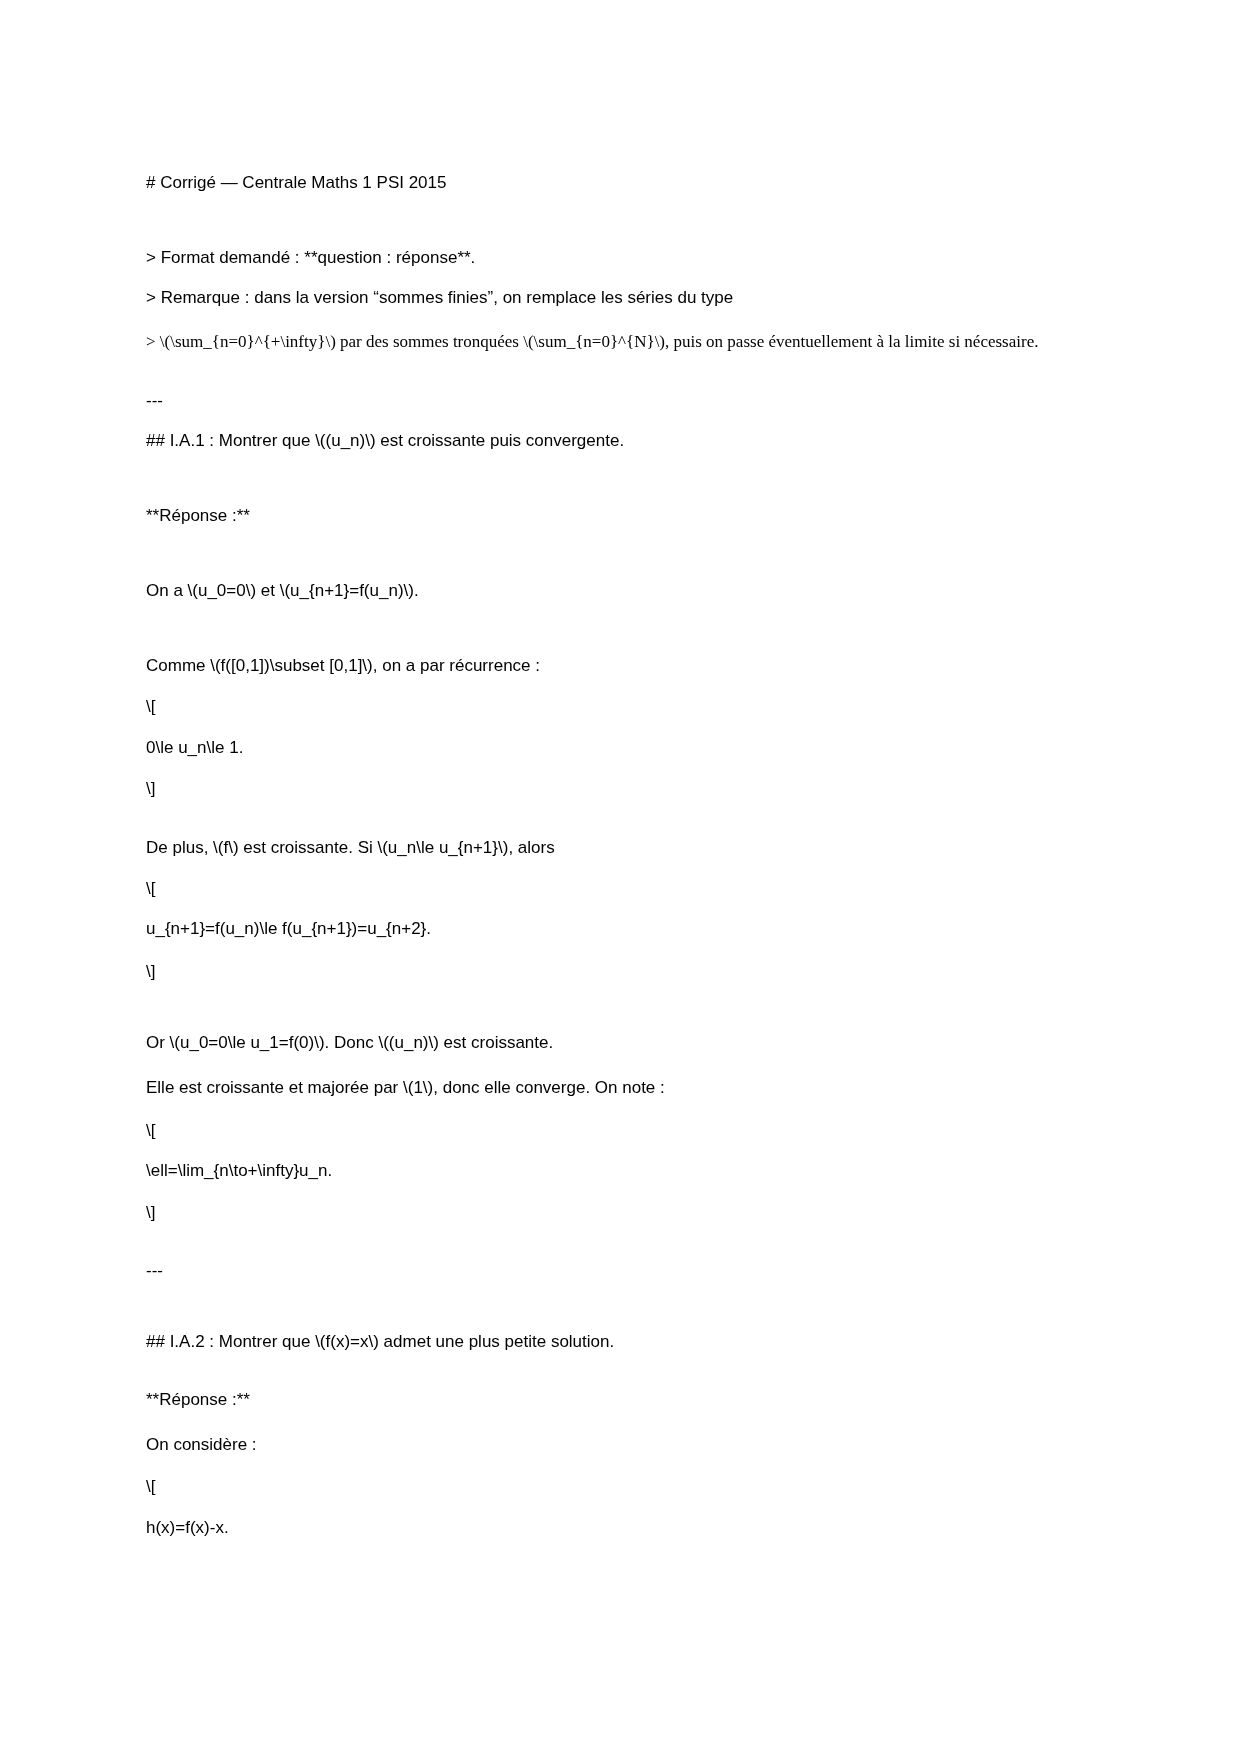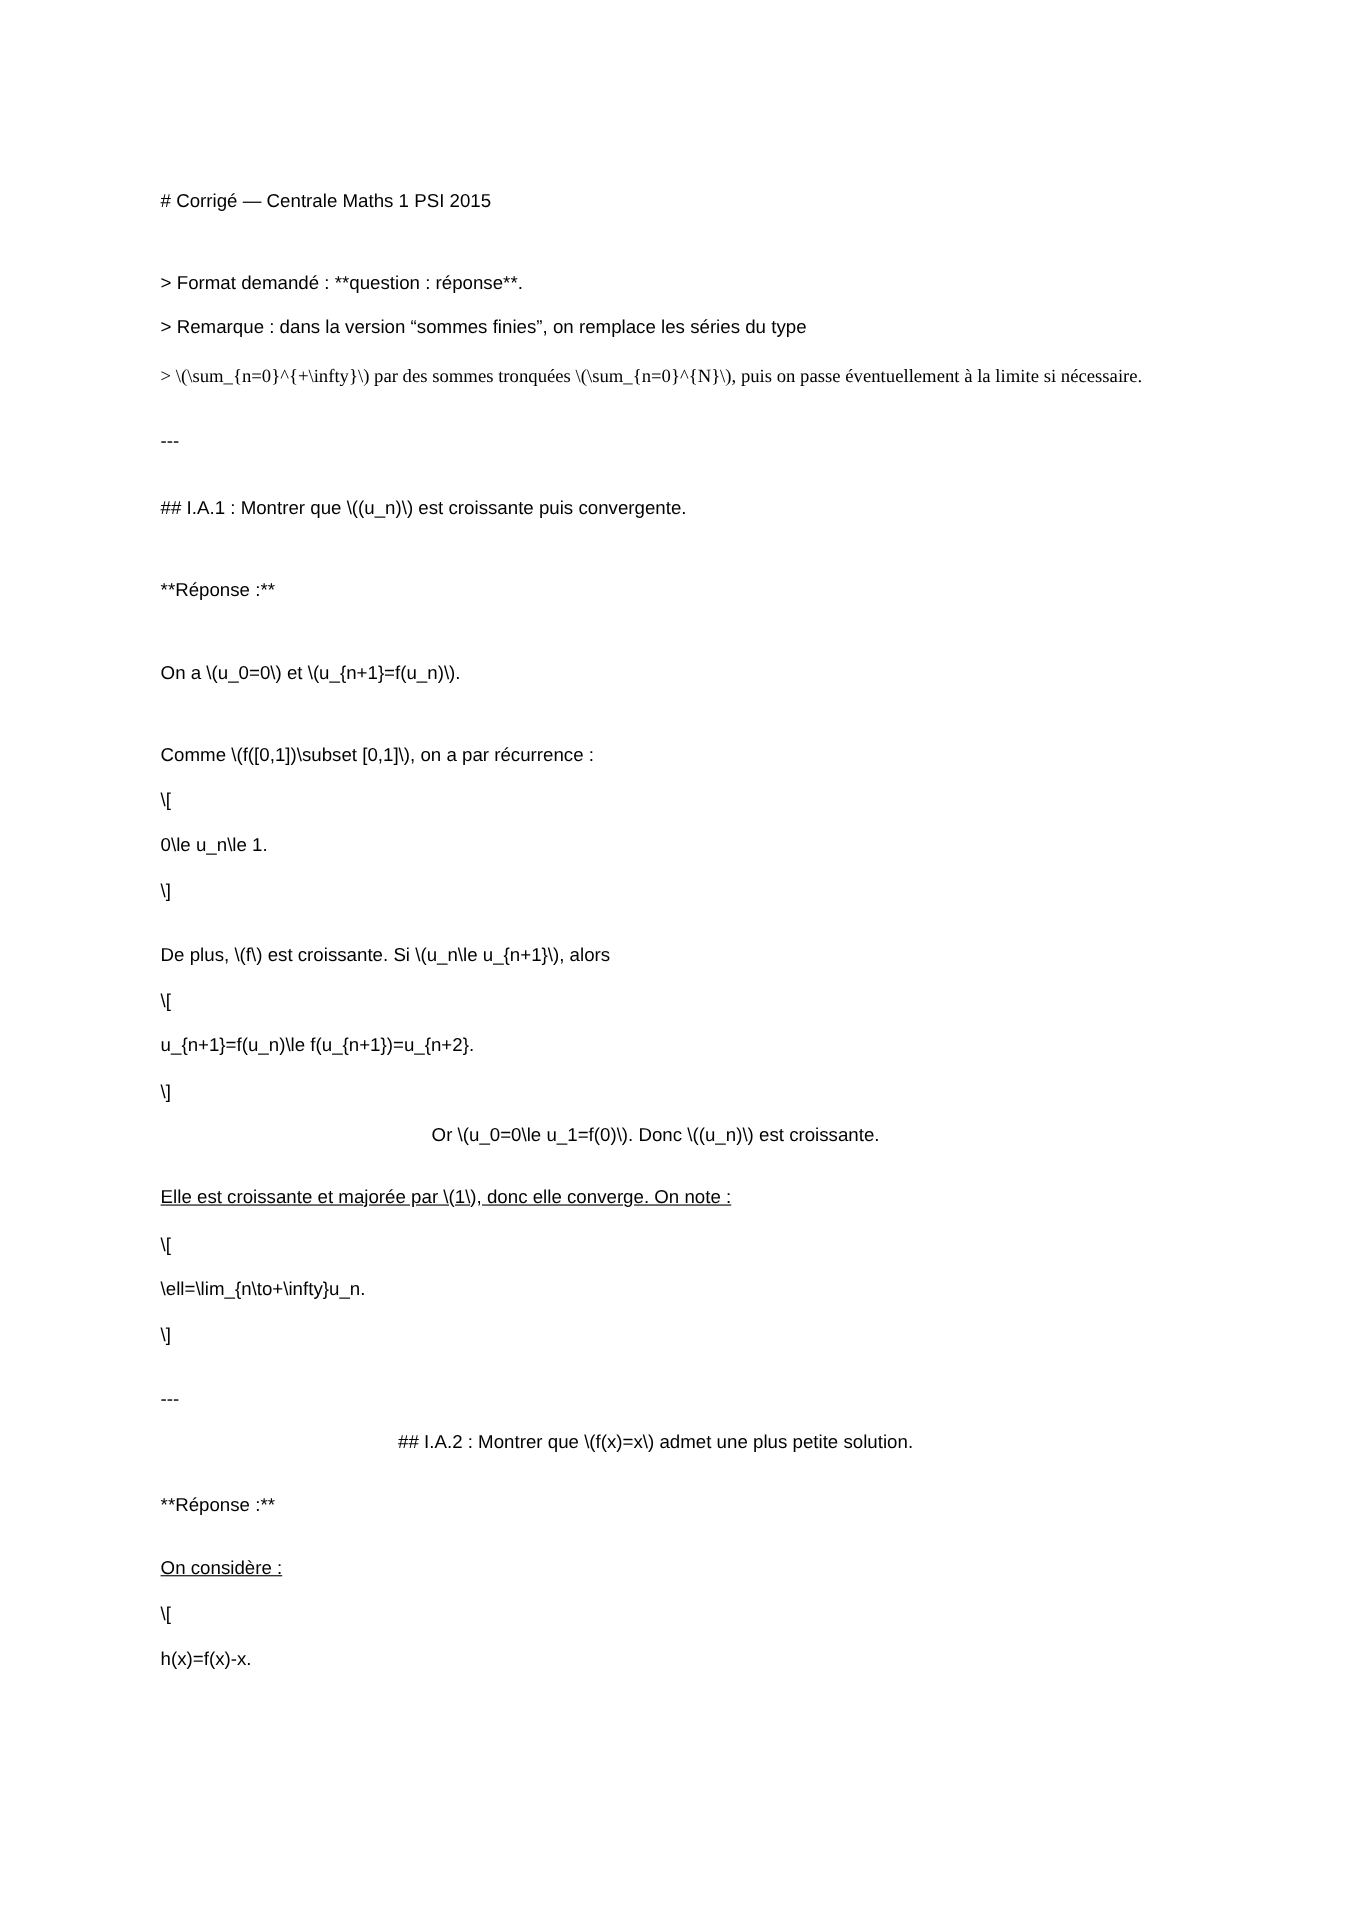--- a/index.html
+++ b/index.html
@@ -30,26 +30,26 @@
     margin: 0;
     padding: 0;
     white-space: normal;
     word-spacing: normal;
   }
   .m17 { margin-top: 17px; }
   .m18 { margin-top: 18px; }
   .m19 { margin-top: 19px; }
   .m20 { margin-top: 20px; }
   .m21 { margin-top: 21px; font-family: Liberation Serif, serif; }
-  .m32 { margin-top: 16px; text-align: center; }
+  .m32 { margin-top: 48px; }
   .m33 { margin-top: 52px; }
-  .m34 { margin-top: 34px; text-decoration: underline; }
+  .m34 { margin-top: 22px; }
   .m35 { margin-top: 35px; }
   .m36 { margin-top: 36px; }
-  .m38 { margin-top: 38px; }
+  .m38 { margin-top: 17px; }
 </style>
 </head>
 <body>
 
 <div class="page">
   <div class="doc">
     <p class="ln"># Corrigé — Centrale Maths 1 PSI 2015</p>
     <p class="ln m33">&gt; Format demandé : **question : réponse**.</p>
     <p class="ln m17">&gt; Remarque : dans la version “sommes finies”, on remplace les séries du type</p>
     <p class="ln m21">&gt; \(\sum_{n=0}^{+\infty}\) par des sommes tronquées \(\sum_{n=0}^{N}\), puis on passe éventuellement à la limite si nécessaire.</p>

